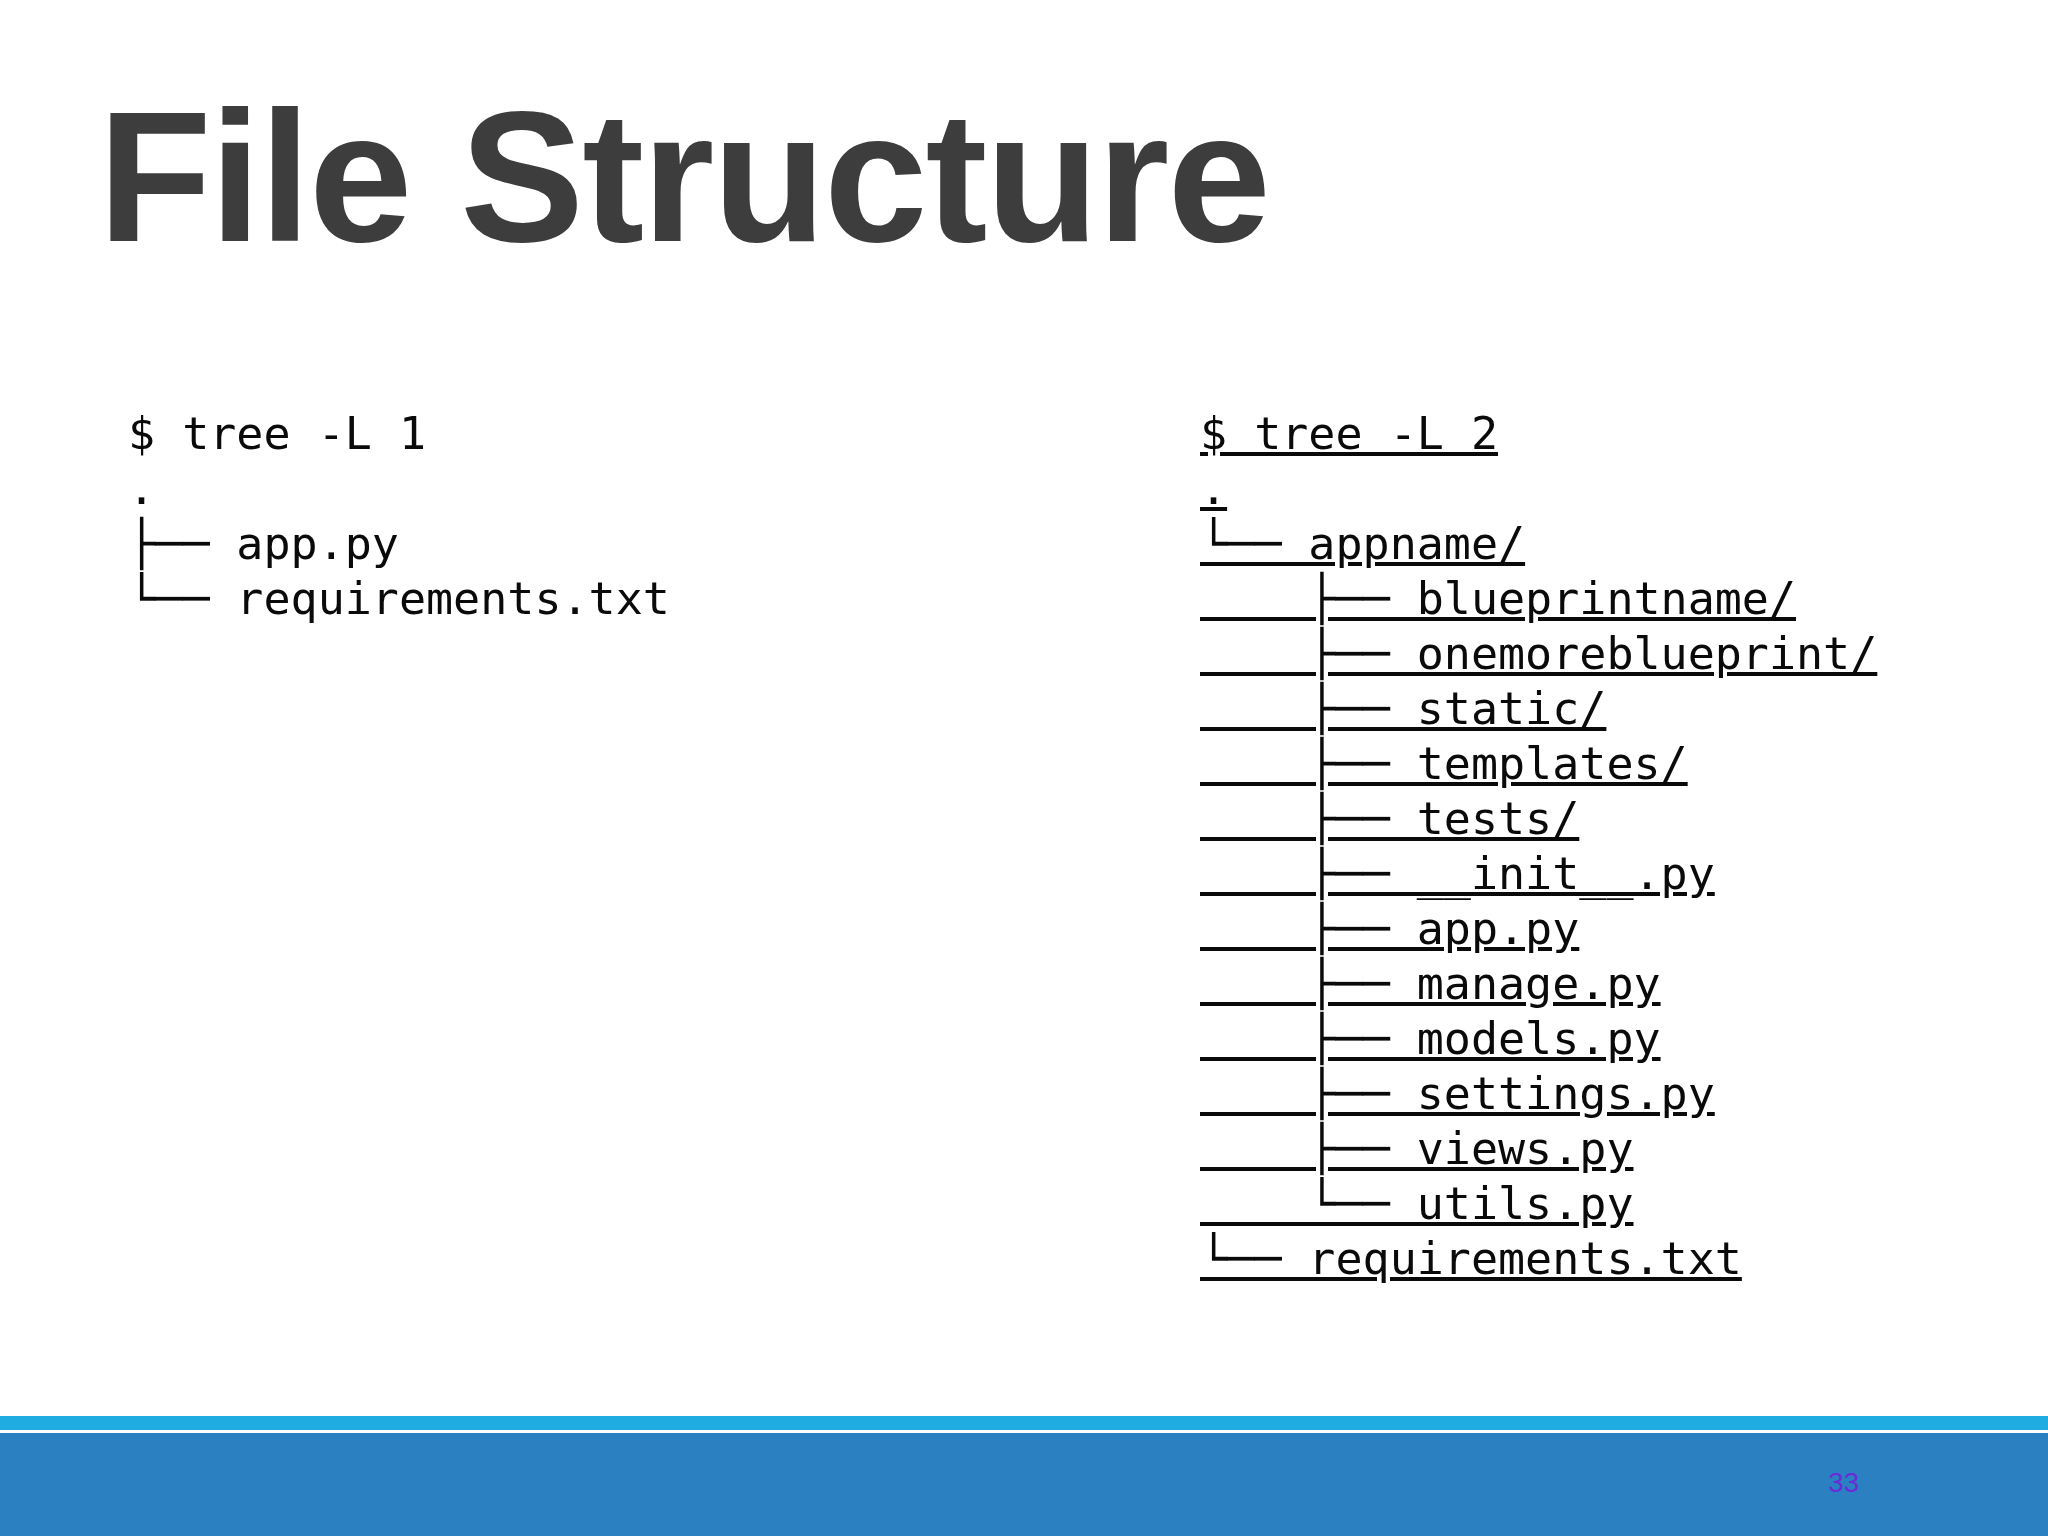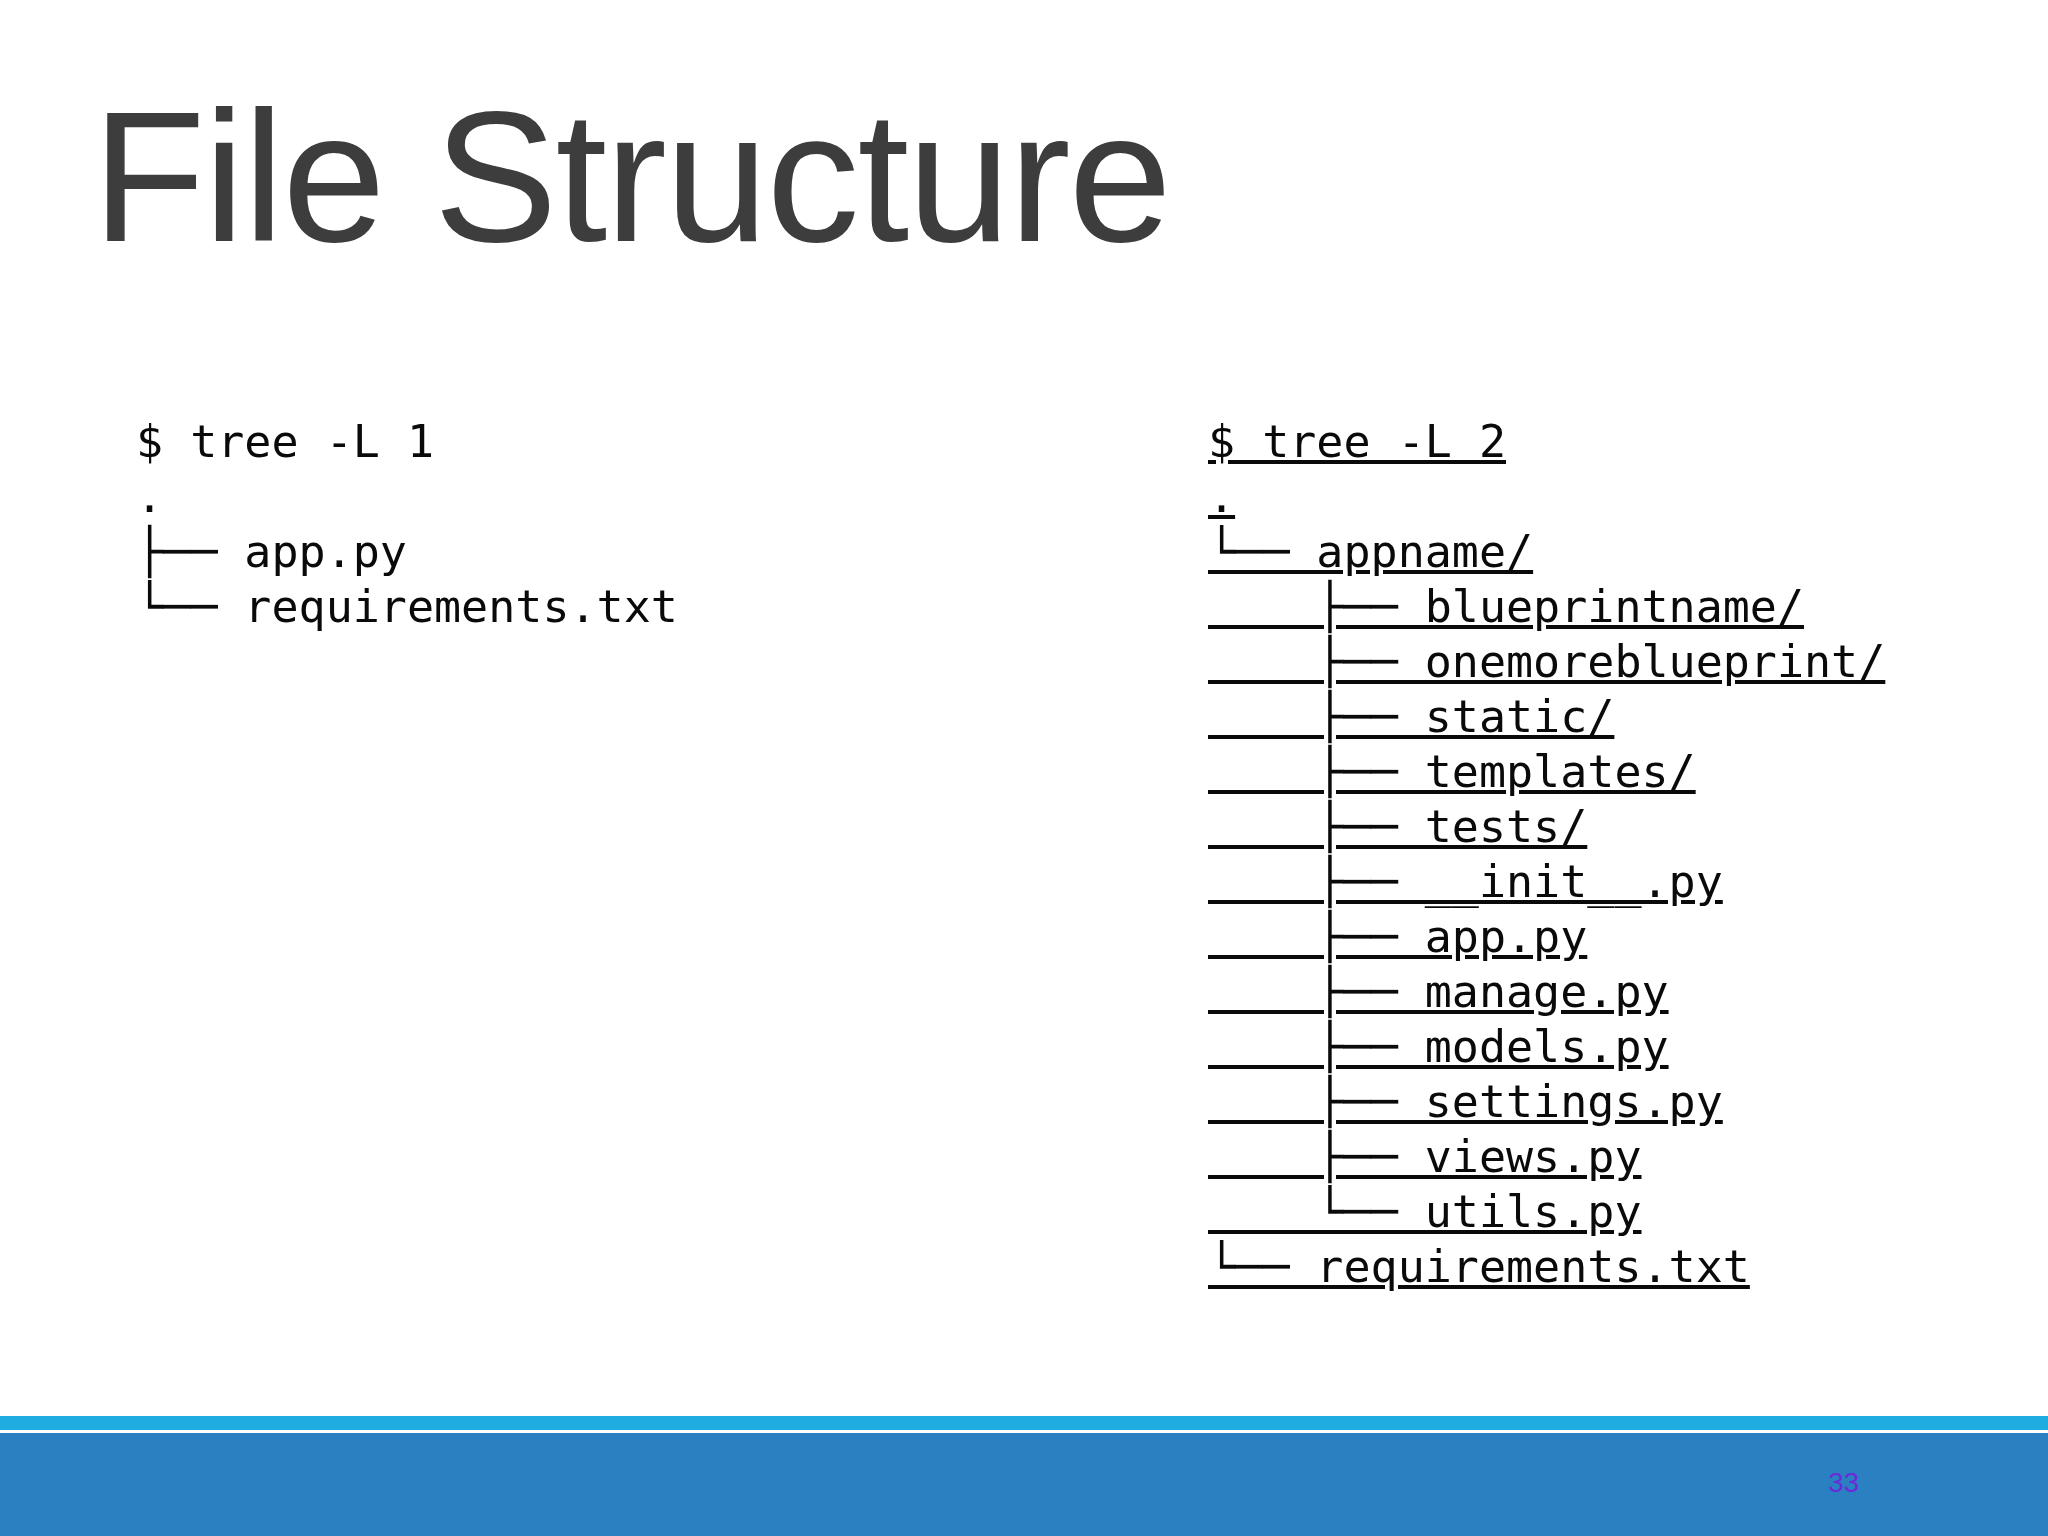--- a/index.html
+++ b/index.html
@@ -10,32 +10,32 @@
   .slide {
     position: relative;
     width: 2048px;
     height: 1536px;
     background: #ffffff;
     overflow: hidden;
     font-family: "Liberation Sans", sans-serif;
   }
   .slide-title {
     position: absolute;
-    left: 92px;
+    left: 98px;
     top: 84px;
     font-size: 186px;
     line-height: 1;
-    font-weight: 400;
+    font-weight: 700;
     letter-spacing: -2px;
     color: #3d3d3d;
     white-space: nowrap;
   }
   .terminal {
     position: absolute;
-    margin: 16px;
+    margin: 8px;
     font-family: "DejaVu Sans Mono", monospace;
     font-size: 45px;
     line-height: 55px;
     color: #0a0a0a;
     white-space: pre;
     letter-spacing: 0;
   }
   .terminal-left {
     left: 120px;
     top: 398px;

